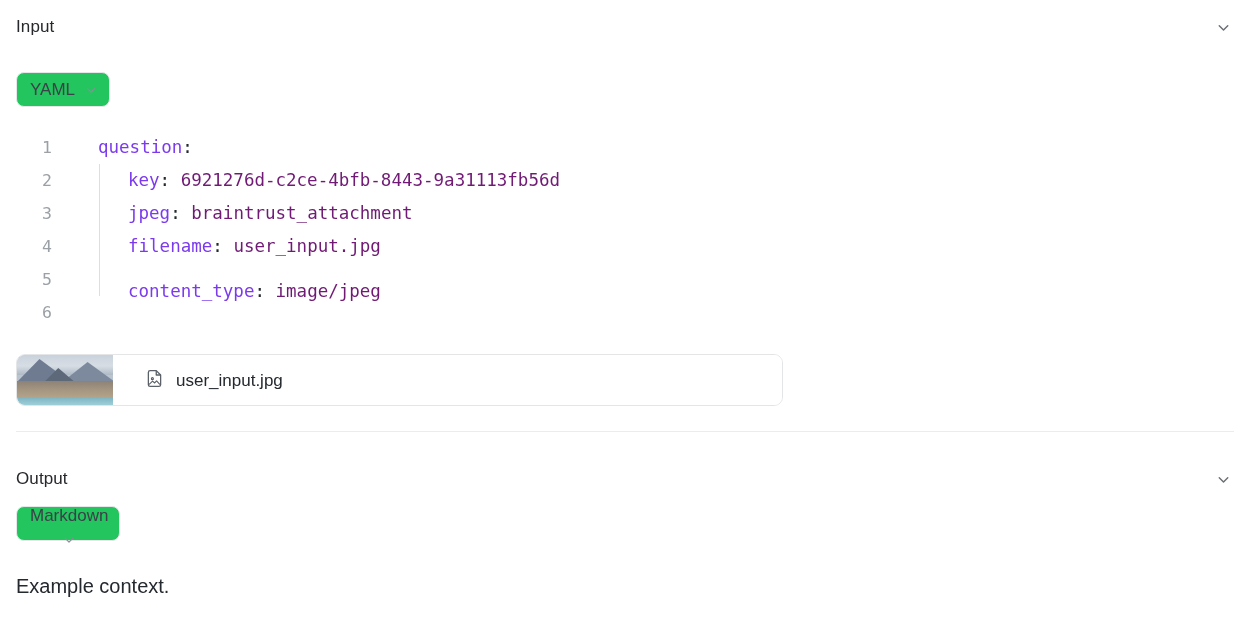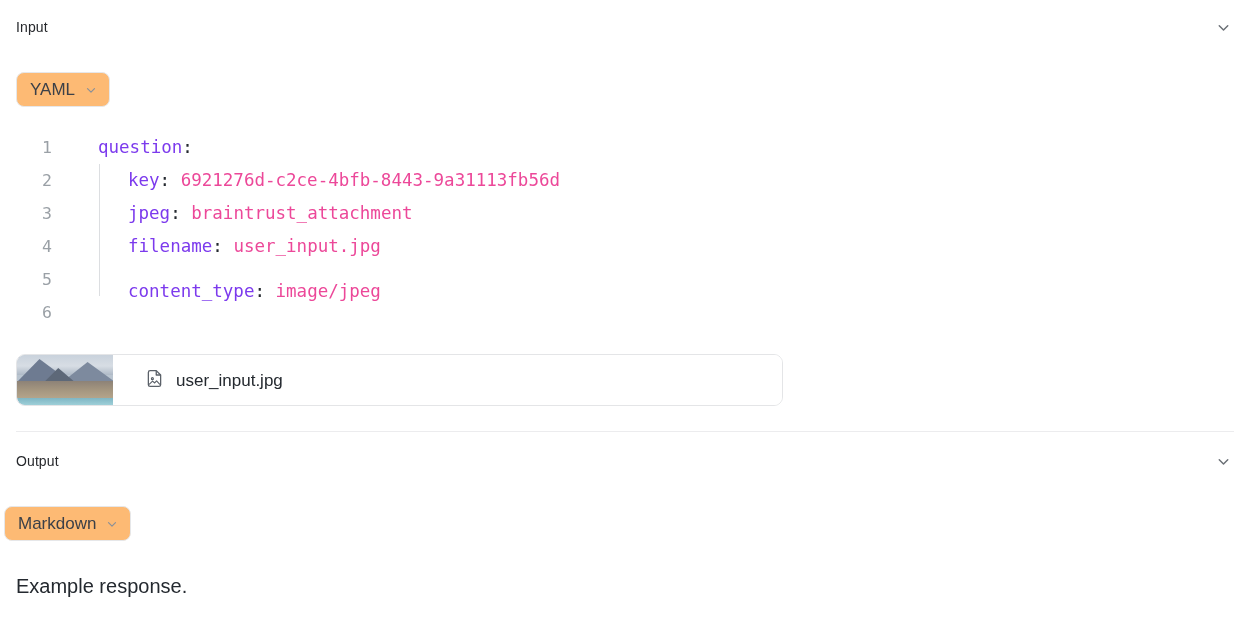--- a/index.html
+++ b/index.html
@@ -22,21 +22,21 @@
   .section-header {
     position: absolute;
     left: 16px;
     right: 16px;
     height: 24px;
     display: flex;
     align-items: center;
     justify-content: space-between;
   }
   .section-title {
-    font-size: 14px;
+    font-size: 17px;
     font-weight: 400;
     color: #26282c;
     letter-spacing: 0.1px;
     line-height: 24px;
   }
   .chevron-btn {
     width: 22px;
     height: 22px;
     display: flex;
     align-items: center;
@@ -46,21 +46,21 @@
   .chevron-btn svg { display: block; }
 
   
   .format-select {
     position: absolute;
     display: inline-flex;
     align-items: center;
     gap: 9px;
     height: 35px;
     padding: 0 11px 0 13px;
-    background: #fdba74;
+    background: #22c55e;
     border: 1px solid #e6e7e9;
     border-radius: 8px;
     box-sizing: border-box;
     cursor: pointer;
   }
   .format-select .label {
     font-size: 17px;
     color: #3c4048;
     line-height: 1;
     white-space: nowrap;
@@ -100,21 +100,21 @@
     color: #24292f;
   }
   .indent-guide {
     position: absolute;
     left: 99px;
     width: 1px;
     background: #dcdee1;
   }
   .tok-key { color: #7c3aed; }
   .tok-punc { color: #24292f; }
-  .tok-val { color: #ec4899; }
+  .tok-val { color: #701a75; }
 
   
   .attachment {
     position: absolute;
     left: 16px;
     top: 354px;
     width: 767px;
     height: 52px;
     border: 1px solid #e4e5e7;
     border-radius: 9px;
@@ -273,33 +273,33 @@
           <circle cx="9.6" cy="12.2" r="1.15" stroke="#5b6169" stroke-width="1.3"></circle>
           <path d="M6.2 18.4l3.6-3.4 2.4 2.1 2.2-2.4 3.4 3.7" stroke="#5b6169" stroke-width="1.3" stroke-linecap="round" stroke-linejoin="round"></path>
         </svg>
       </span>
       <span class="fname">user_input.jpg</span>
     </div>
   </div>
 
   <div class="divider" style="top:431px;"></div>
 
-  <div class="section-header" style="top:449px;align-items:center;">
+  <div class="section-header" style="top:467px;align-items:center;">
     <span class="section-title">Output</span>
     <span class="chevron-btn">
       <svg width="17" height="17" viewBox="0 0 20 20" fill="none" aria-hidden="true">
         <path d="M5 8l5 5 5-5" stroke="#6b7076" stroke-width="1.7" stroke-linecap="round" stroke-linejoin="round"></path>
       </svg>
     </span>
   </div>
 
-  <div class="format-select" style="left:4px; top:506px;">
+  <div class="format-select" style="left:16px; top:506px;flex-direction:column;">
     <span class="label">Markdown</span>
     <span class="caret">
       <svg width="14" height="14" viewBox="0 0 20 20" fill="none" aria-hidden="true">
         <path d="M5 8l5 5 5-5" stroke="#8a9099" stroke-width="1.7" stroke-linecap="round" stroke-linejoin="round"></path>
       </svg>
     </span>
   </div>
 
-  <div class="output-text">Example response.</div>
+  <div class="output-text">Example context.</div>
 
 </div>
 
 </body></html>

